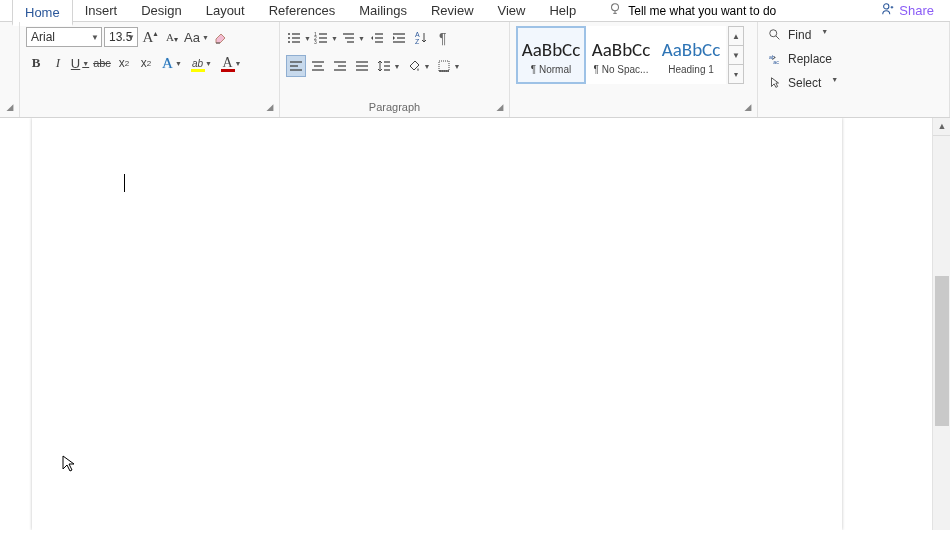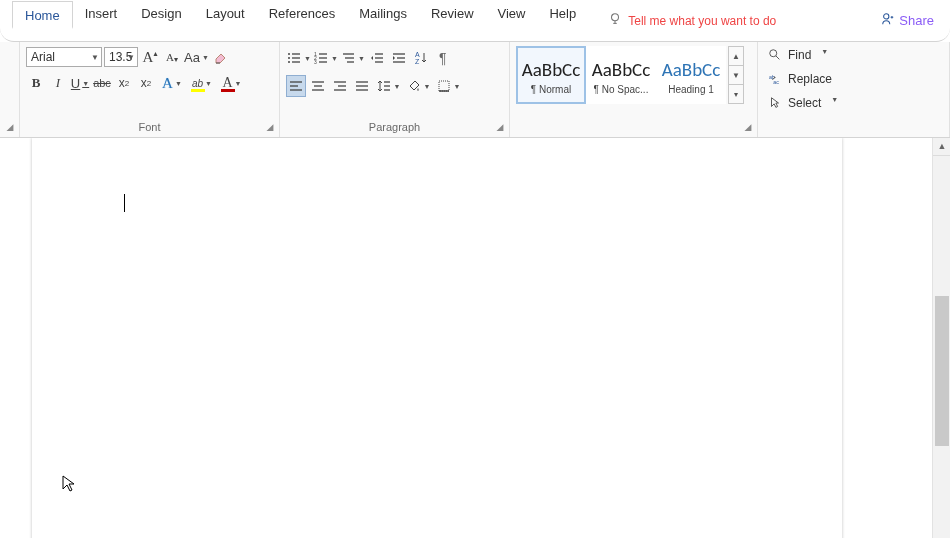--- a/index.html
+++ b/index.html
@@ -1,22 +1,22 @@
 <!DOCTYPE html>
 <html><head>
 <meta charset="utf-8">
 <style>
   * { box-sizing: border-box; margin: 0; padding: 0; font-family: 'Segoe UI', Tahoma, sans-serif; }
   body { width: 950px; height: 538px; background: #fff; overflow: hidden; font-size: 12px; color: #333; position: relative; }
 
   
-  .tabs { display: flex; height: 42px; border-bottom: 1px solid #d4d4d4; padding-left: 12px; border-radius: 14px; }
+  .tabs { display: flex; align-items: center; height: 22px; border-bottom: 1px solid #d4d4d4; padding-left: 12px; }
   .tab { padding: 0 12px; height: 28px; line-height: 28px; font-size: 13px; cursor: pointer; }
   .tab.active { color: #2b579a; border: 1px solid #d4d4d4; border-bottom: 2px solid #fff; background: #fff; position: relative; top: 1px; }
-  .tell-me-wrap { display: flex; align-items: center; margin-left: 20px; gap: 6px; color: #ef4444; }
+  .tell-me-wrap { display: flex; align-items: center; margin-left: 20px; gap: 6px; color: #000000; }
   .share { margin-left: auto; margin-right: 16px; color: #8b5cf6; display: flex; align-items: center; gap: 4px; font-size: 13px; cursor: pointer; }
 
   
   .ribbon { display: flex; height: 96px; border-bottom: 1px solid #d4d4d4; background: #f9f9f9; }
   .group { display: flex; flex-direction: column; border-right: 1px solid #e1e1e1; padding: 4px 6px 0 6px; position: relative; }
   .group-body { flex: 1; display: flex; gap: 4px; align-items: flex-start; }
   .group-label { text-align: center; font-size: 11px; color: #6a6a6a; padding: 2px 0 4px 0; height: 18px; }
   .dlg { position: absolute; right: 3px; bottom: 3px; font-size: 9px; color: #888; cursor: pointer; width: 12px; height: 12px; line-height: 10px; text-align: center; }
 
   
@@ -176,21 +176,20 @@
               <span class="dd">▼</span>
           </span>
           <span class="ico-btn" style="width:28px">
             <span style="font-family:'Times New Roman';font-size:14px">A</span>
             <span class="colorbar" style="background:#c00000"></span>
               <span class="dd">▼</span>
           </span>
         </div>
       </div>
     </div>
-    <div class="group-label">Font</div>
     <div class="dlg">◢</div>
   </div>
 
   <div class="group" style="width:230px">
     <div class="group-body">
       <div class="para-grid">
         <div class="row">
           <span class="ico-btn">
               <svg class="align-svg" viewBox="0 0 16 16">
                 <circle cx="3" cy="4" r="1" fill="#444"></circle>

